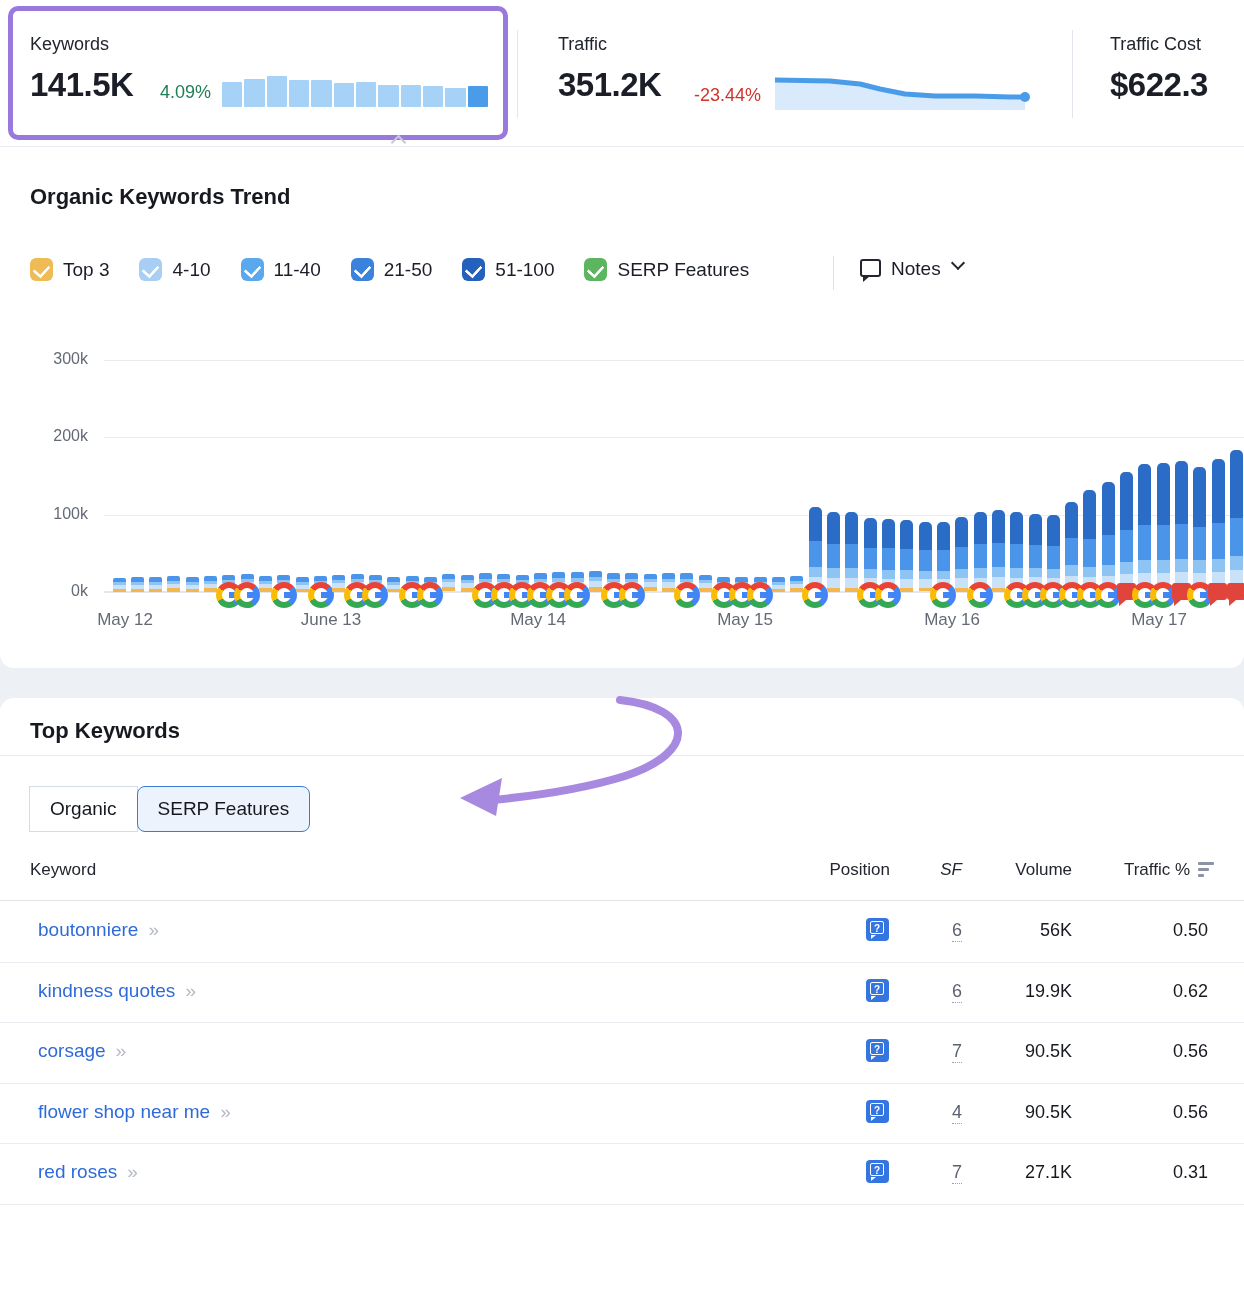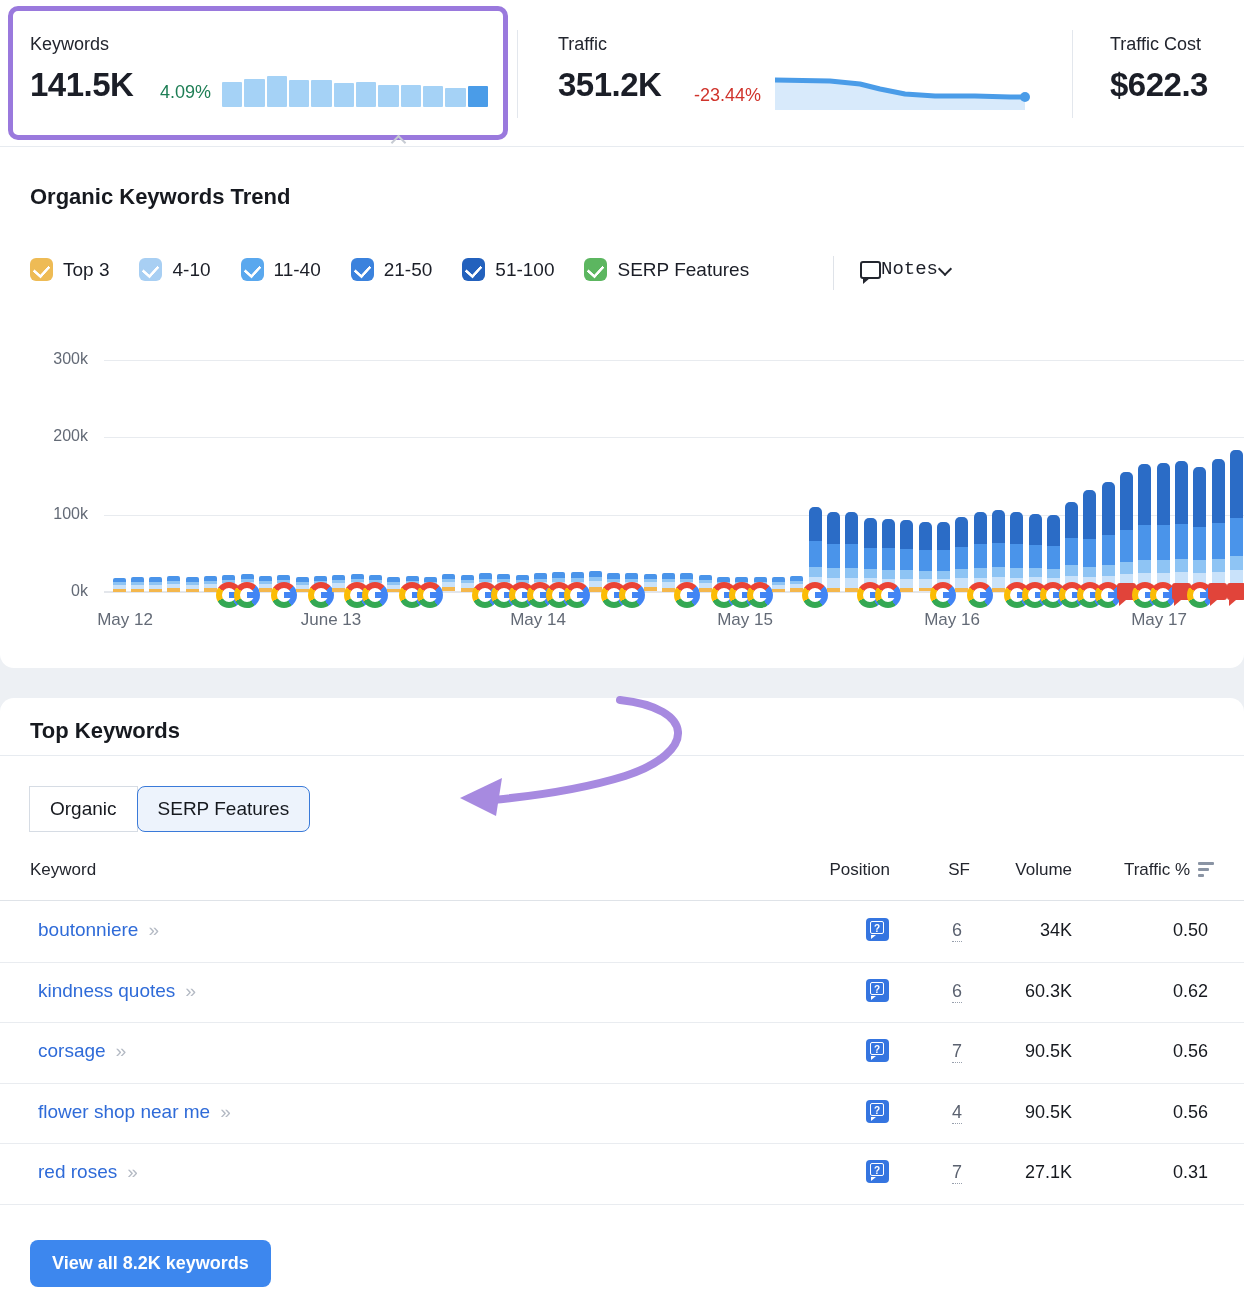--- a/index.html
+++ b/index.html
@@ -28,21 +28,21 @@
 
   
   .section-title { position:absolute; left:30px; font-size:22px; font-weight:bold; color:#16191f; }
   #filters-row { position:absolute; left:30px; top:258px; display:flex; align-items:center; gap:30px; }
   .filter { display:flex; align-items:center; gap:10px; cursor:pointer; }
   .checkbox { width:23px; height:23px; border-radius:6px; position:relative; }
   .checkbox:after { content:""; position:absolute; left:6px; top:4px; width:8px; height:12px;
       border-right:3px solid #fff; border-bottom:3px solid #fff; transform:rotate(42deg); border-radius:1px; }
   .filter-label { font-size:19px; color:#1b1e27; }
   #notes-divider { position:absolute; left:833px; top:256px; width:1px; height:34px; background:#dfe3e9; }
-  #notes-control { position:absolute; left:860px; top:258px; display:flex; align-items:center; cursor:pointer;font-family:Liberation Mono, monospace; }
+  #notes-control { position:absolute; left:860px; top:258px; display:flex; align-items:flex-start; gap:10px; cursor:pointer; }
   #notes-bubble { width:21px; height:18px; border:2.5px solid #23262e; border-radius:3px; position:relative; margin-top:1px; }
   #notes-bubble:after { content:""; position:absolute; left:1px; bottom:-7px; width:0; height:0;
       border-top:6px solid #23262e; border-right:7px solid transparent; }
   #notes-chevron { width:11px; height:11px; position:relative; margin-left:2px; }
   #notes-chevron:before { content:""; position:absolute; left:0; top:0; width:8px; height:8px;
       border-right:2.5px solid #23262e; border-bottom:2.5px solid #23262e; transform:rotate(45deg); }
 
   
   .gridline { position:absolute; left:104px; right:0; height:1px; background:#e8ebef; }
   .gridline.base { height:2px; background:#e3e6eb; }
@@ -667,40 +667,40 @@
     </div>
 
   <svg id="annot-arrow" width="300" height="130">
     <path d="M 190 6 C 265 14, 268 58, 195 82 C 150 96, 105 102, 62 106" fill="none" stroke="#a78ae0" stroke-width="8" stroke-linecap="round"></path>
     <polygon points="30,104 72,84 66,122" fill="#a78ae0"></polygon>
   </svg>
 
   <div id="table-head">
       <div class="th" style="left: 30px;">Keyword</div>
       <div class="th" style="right: 354px;">Position</div>
-      <div class="th" style="right: 274px;">SF</div>
+      <div class="th" style="right: 282px; font-style: italic;">SF</div>
       <div class="th" style="right: 172px;">Volume</div>
       <div class="th" style="right: 30px;">Traffic %<span class="sort-icon"><div style="width: 16px;"></div><div style="width: 11px;"></div><div style="width: 6px;"></div></span></div>
     </div>
   <div id="thead-divider"></div>
   <div id="table-body">
       <div class="kw-link" style="top: 221.25px;">boutonniere<span class="kw-chevrons">››</span></div>
       <div class="pos-icon" style="left: 866px; top: 220.25px;">
         <span>?</span>
       </div>
       <div class="sf-val" style="right: 282px; top: 222.25px;">6</div>
-      <div class="num-val" style="right: 172px; top: 222.25px;">34K</div>
+      <div class="num-val" style="right: 172px; top: 222.25px;">56K</div>
       <div class="num-val" style="right: 36px; top: 222.25px;">0.50</div>
       <div class="row-divider" style="top: 263.5px;"></div>
       <div class="kw-link" style="top: 281.75px;">kindness quotes<span class="kw-chevrons">››</span></div>
       <div class="pos-icon" style="left: 866px; top: 280.75px;">
         <span>?</span>
       </div>
       <div class="sf-val" style="right: 282px; top: 282.75px;">6</div>
-      <div class="num-val" style="right: 172px; top: 282.75px;">60.3K</div>
+      <div class="num-val" style="right: 172px; top: 282.75px;">19.9K</div>
       <div class="num-val" style="right: 36px; top: 282.75px;">0.62</div>
       <div class="row-divider" style="top: 324px;"></div>
       <div class="kw-link" style="top: 342.25px;">corsage<span class="kw-chevrons">››</span></div>
       <div class="pos-icon" style="left: 866px; top: 341.25px;">
         <span>?</span>
       </div>
       <div class="sf-val" style="right: 282px; top: 343.25px;">7</div>
       <div class="num-val" style="right: 172px; top: 343.25px;">90.5K</div>
       <div class="num-val" style="right: 36px; top: 343.25px;">0.56</div>
       <div class="row-divider" style="top: 384.5px;"></div>
@@ -715,14 +715,13 @@
       <div class="kw-link" style="top: 463.25px;">red roses<span class="kw-chevrons">››</span></div>
       <div class="pos-icon" style="left: 866px; top: 462.25px;">
         <span>?</span>
       </div>
       <div class="sf-val" style="right: 282px; top: 464.25px;">7</div>
       <div class="num-val" style="right: 172px; top: 464.25px;">27.1K</div>
       <div class="num-val" style="right: 36px; top: 464.25px;">0.31</div>
       <div class="row-divider" style="top: 505.5px;"></div>
     </div>
 
-  <button id="view-all-btn">View all 8.2K keywords</button>
 </div>
 
 </body></html>

